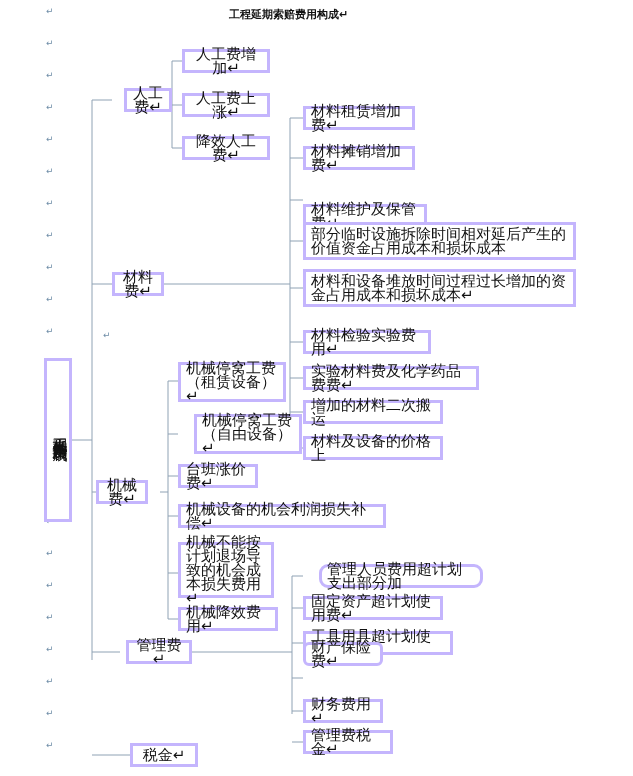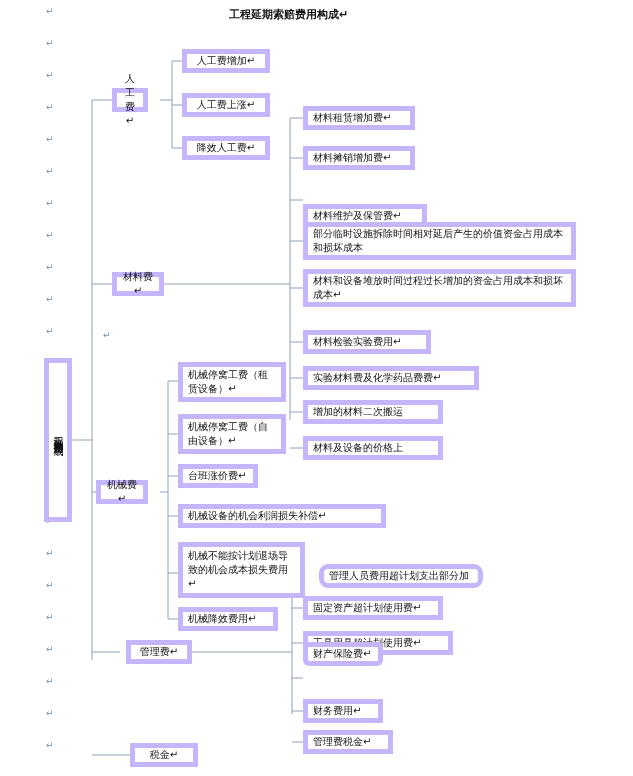--- a/index.html
+++ b/index.html
@@ -16,23 +16,23 @@
   .title{
     position:absolute;
     font-size:11px;
     font-weight:bold;
     white-space:nowrap;
     color:#111;
   }
   .node{
     position:absolute;
     box-sizing:border-box;
-    border:5px solid #c4b5fd;
+    border:3px solid #c4b5fd;
     background:#ffffff;
-    font-size:10px;
+    font-size:15px;
     line-height:14px;
     color:#111;
     padding:3px 5px;
     display:flex;
     align-items:center;
     justify-content:flex-start;
   }
   .node.center{justify-content:center;text-align:center;}
   .node.root{
     writing-mode:vertical-rl;
@@ -130,21 +130,21 @@
   <div class="mark" style="left:46px;top:708px;">↵</div>
   <div class="mark" style="left:46px;top:740px;">↵</div>
 
   <div class="mark" style="left:103px;top:330px;">↵</div>
   <div class="mark" style="left:441px;top:644px;">↵</div>
 
   <div class="node root" style="left:44px;top:358px;width:28px;height:164px;">
     <span>工程延期索赔费用构成↵</span>
   </div>
 
-  <div class="node center" style="left:112px;top:88px;width:36px;height:24px;text-align:center;">
+  <div class="node center" style="left:124px;top:88px;width:48px;height:24px;text-align:center;">
     <span>人工费↵</span>
   </div>
   <div class="node center" style="left:112px;top:272px;width:52px;height:24px;">
     <span>材料费↵</span>
   </div>
   <div class="node center" style="left:96px;top:480px;width:52px;height:24px;">
     <span>机械费↵</span>
   </div>
   <div class="node center" style="left:126px;top:640px;width:66px;height:24px;">
     <span>管理费↵</span>
@@ -187,30 +187,30 @@
   <div class="node" style="left:303px;top:400px;width:140px;height:24px;">
     <span>增加的材料二次搬运</span>
   </div>
   <div class="node" style="left:303px;top:436px;width:140px;height:24px;">
     <span>材料及设备的价格上</span>
   </div>
 
   <div class="node" style="left:178px;top:362px;width:108px;height:40px;">
     <span>机械停窝工费（租赁设备）↵</span>
   </div>
-  <div class="node" style="left:178px;top:414px;width:108px;height:40px;">
+  <div class="node" style="left:194px;top:414px;width:108px;height:40px;">
     <span>机械停窝工费（自由设备）↵</span>
   </div>
   <div class="node" style="left:178px;top:464px;width:80px;height:24px;">
     <span>台班涨价费↵</span>
   </div>
   <div class="node" style="left:178px;top:504px;width:208px;height:24px;">
     <span>机械设备的机会利润损失补偿↵</span>
   </div>
-  <div class="node" style="left:178px;top:542px;width:127px;height:56px;">
+  <div class="node" style="left:178px;top:542px;width:96px;height:56px;">
     <span>机械不能按计划退场导致的机会成本损失费用↵</span>
   </div>
   <div class="node" style="left:178px;top:607px;width:100px;height:24px;">
     <span>机械降效费用↵</span>
   </div>
 
   <div class="node" style="left:319px;top:564px;width:164px;height:24px;border-radius:9px;">
     <span>管理人员费用超计划支出部分加</span>
   </div>
   <div class="node" style="left:303px;top:596px;width:140px;height:24px;">

